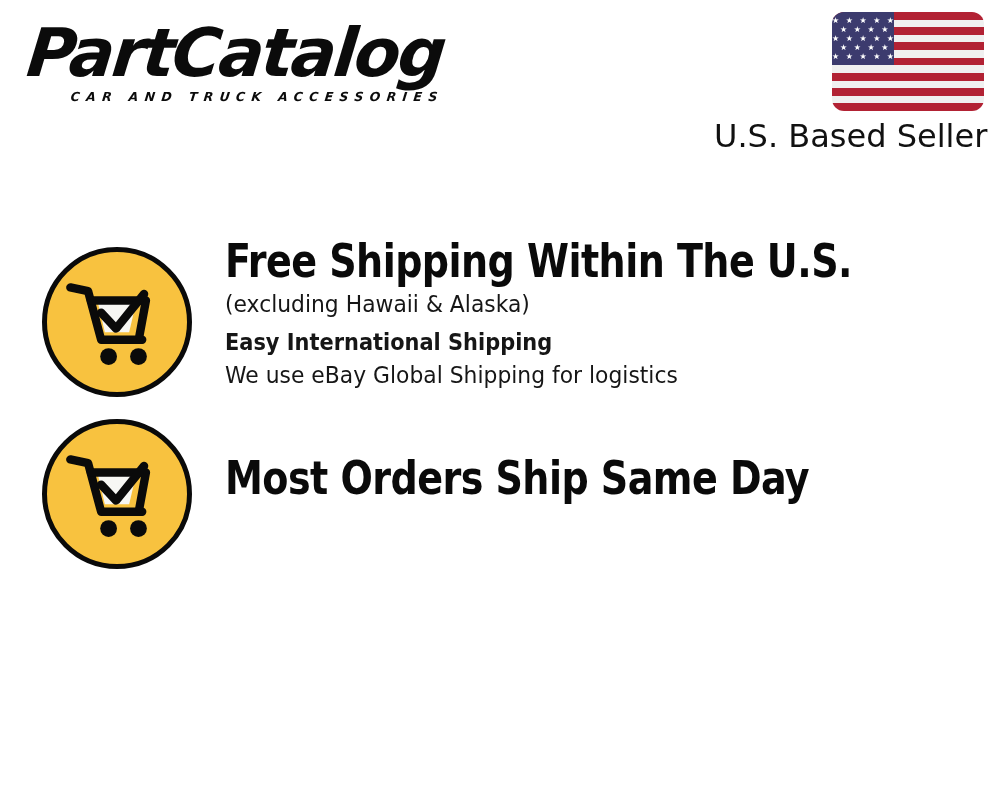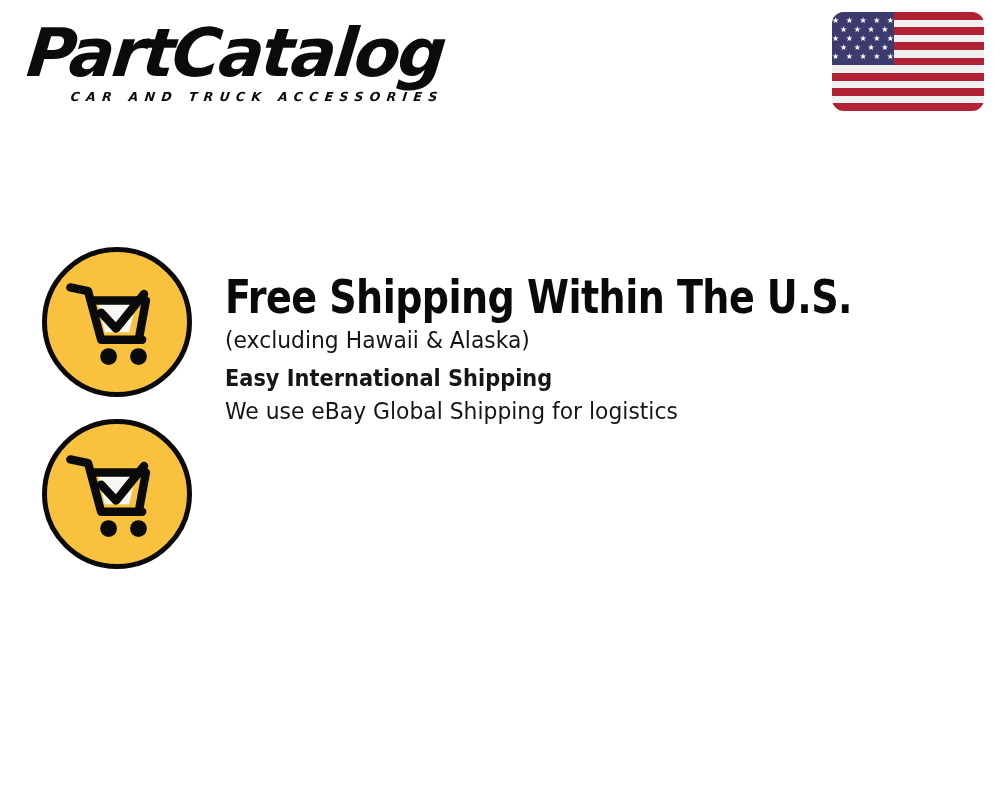--- a/index.html
+++ b/index.html
@@ -146,21 +146,21 @@
   .row-2 .badge { margin-top: 19px; }
   .row-3 .badge { margin-top: 19px; }
 
   .badge svg { display: block; width: 100%; height: 100%; }
 
   .feature-text {
     flex: 1 1 auto;
     padding-left: 33px;
     box-sizing: border-box;
   }
-  .row-1 .feature-text { padding-top: 6px; margin-top: 36px; }
+  .row-1 .feature-text { padding-top: 6px; }
   .row-2 .feature-text { padding-top: 51px; }
   .row-3 .feature-text { padding-top: 51px; }
 
   .feature-head {
     font-family: "DejaVu Sans Condensed", "Liberation Sans Narrow", "Liberation Sans", sans-serif;
     font-weight: bold;
     font-size: 46px;
     line-height: 54px;
     letter-spacing: -0.6px;
     color: #0a0a0a;
@@ -202,20 +202,21 @@
   <div class="seller-block">
     <div class="flag">
       <div class="flag-stripes"></div>
       <div class="flag-canton"></div>
       <div class="flag-stars"><span>★ ★ ★ ★ ★</span>
 <span> ★ ★ ★ ★</span>
 <span>★ ★ ★ ★ ★</span>
 <span> ★ ★ ★ ★</span>
 <span>★ ★ ★ ★ ★</span></div>
     </div>
+    <div class="seller-label">U.S. Based Seller</div>
   </div>
 
   <div class="features">
 
     <div class="feature-row row-1">
       <div class="badge">
         <svg viewBox="0 0 150 150" xmlns="http://www.w3.org/2000/svg" aria-hidden="true">
           <polygon points="54,52 96,52 88,86 62,86" fill="#f7f7f4"></polygon>
           <path d="M25 38 L44 42 L58 94 L102 94" fill="none" stroke="#0a0a0a" stroke-width="9" stroke-linecap="round" stroke-linejoin="round"></path>
           <path d="M47 52 L106 52 L99 90" fill="none" stroke="#0a0a0a" stroke-width="9" stroke-linecap="round" stroke-linejoin="round"></path>
@@ -237,16 +238,19 @@
       <div class="badge">
         <svg viewBox="0 0 150 150" xmlns="http://www.w3.org/2000/svg" aria-hidden="true">
           <polygon points="54,52 96,52 88,86 62,86" fill="#f7f7f4"></polygon>
           <path d="M25 38 L44 42 L58 94 L102 94" fill="none" stroke="#0a0a0a" stroke-width="9" stroke-linecap="round" stroke-linejoin="round"></path>
           <path d="M47 52 L106 52 L99 90" fill="none" stroke="#0a0a0a" stroke-width="9" stroke-linecap="round" stroke-linejoin="round"></path>
           <path d="M58 65 L74 82 L104 45" fill="none" stroke="#0a0a0a" stroke-width="9" stroke-linecap="round" stroke-linejoin="round"></path>
           <circle cx="66" cy="112" r="9" fill="#0a0a0a"></circle>
           <circle cx="98" cy="112" r="9" fill="#0a0a0a"></circle>
         </svg>
       </div>
+      <div class="feature-text">
+        <div class="feature-head">Most Orders Ship Same Day</div>
+      </div>
     </div>
 
   </div>
 </div>
 
 </body></html>

